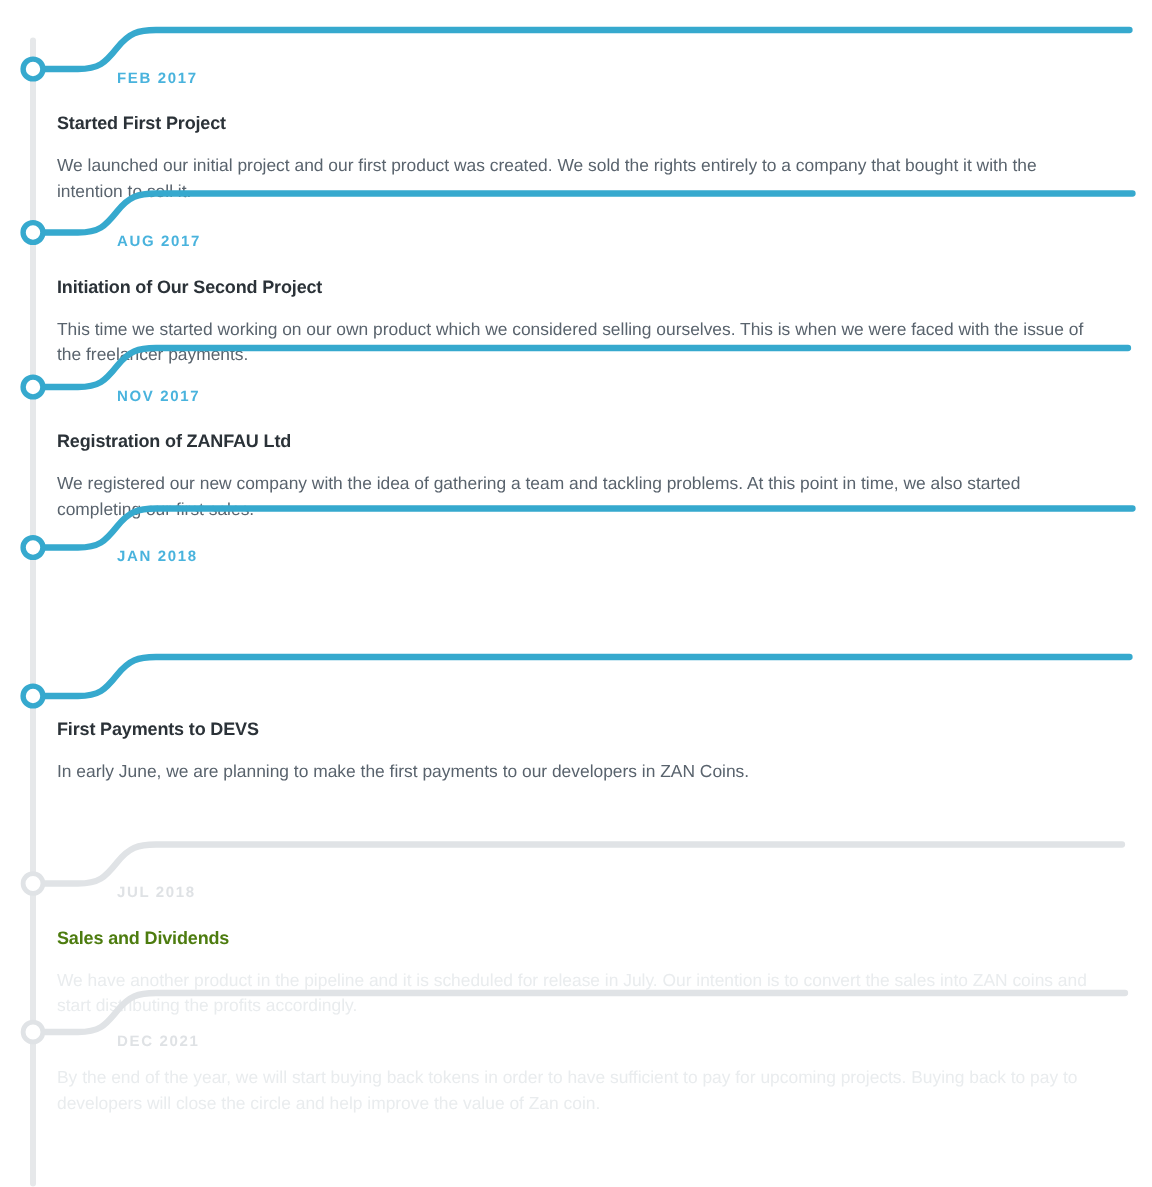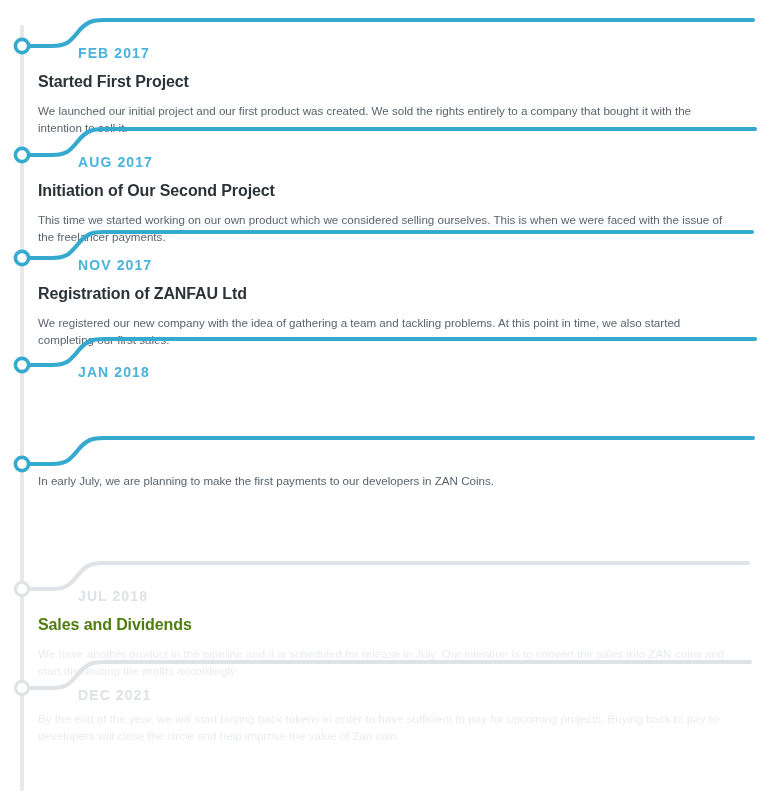--- a/index.html
+++ b/index.html
@@ -55,31 +55,31 @@
 
   .tl-text {
     position: absolute;
     left: 38px;
     top: 30px;
     width: 712px;
     z-index: 3;
   }
 
   .tl-date {
-    font-size: 14px;
+    font-size: 10px;
     font-weight: bold;
     letter-spacing: 1.1px;
     color: #49b3dd;
     margin: 0 0 0 40px;
     line-height: 14px;
     white-space: nowrap;
   }
 
   .tl-title {
-    font-size: 16px;
+    font-size: 12px;
     font-weight: bold;
     color: #2b3238;
     margin: 10px 0 0 0;
     line-height: 24px;
     letter-spacing: -0.1px;
   }
 
   .tl-desc {
     font-size: 11.6px;
     color: #59636d;
@@ -145,21 +145,22 @@
       <p class="tl-date">JAN 2018</p>
     </div>
   </div>
 
   <div class="tl-item" style="top:434px;">
     <svg class="connector" viewBox="0 0 768 60" width="768" height="60">
       <path d="M 30 30 L 52 30 C 66 30 70 26 78 16 C 86 6 92 4 104 4 L 753 4" fill="none" stroke="#36a9ce" stroke-width="4.2" stroke-linecap="round"></path>
       <circle cx="22" cy="30" r="6.6" fill="#ffffff" stroke="#36a9ce" stroke-width="3.6"></circle>
     </svg>
     <div class="tl-text">
-      <p class="tl-desc">In early July, we are planning to make the first payments to our developers in ZAN Coins.</p>
+      <h3 class="tl-title">First Payments to DEVS</h3>
+      <p class="tl-desc">In early June, we are planning to make the first payments to our developers in ZAN Coins.</p>
     </div>
   </div>
 
   <div class="tl-item inactive" style="top:559px;">
     <svg class="connector" viewBox="0 0 768 60" width="768" height="60">
       <path d="M 30 30 L 52 30 C 66 30 70 26 78 16 C 86 6 92 4 104 4 L 748 4" fill="none" stroke="#e0e3e6" stroke-width="4.2" stroke-linecap="round"></path>
       <circle cx="22" cy="30" r="6.6" fill="#ffffff" stroke="#e0e3e6" stroke-width="3.2"></circle>
     </svg>
     <div class="tl-text">
       <p class="tl-date">JUL 2018</p>

